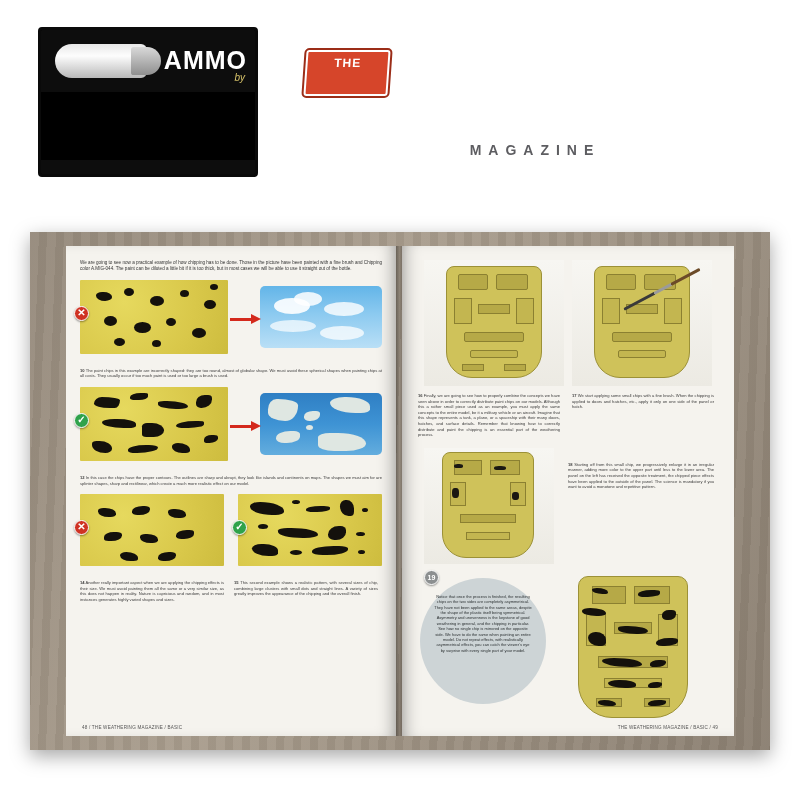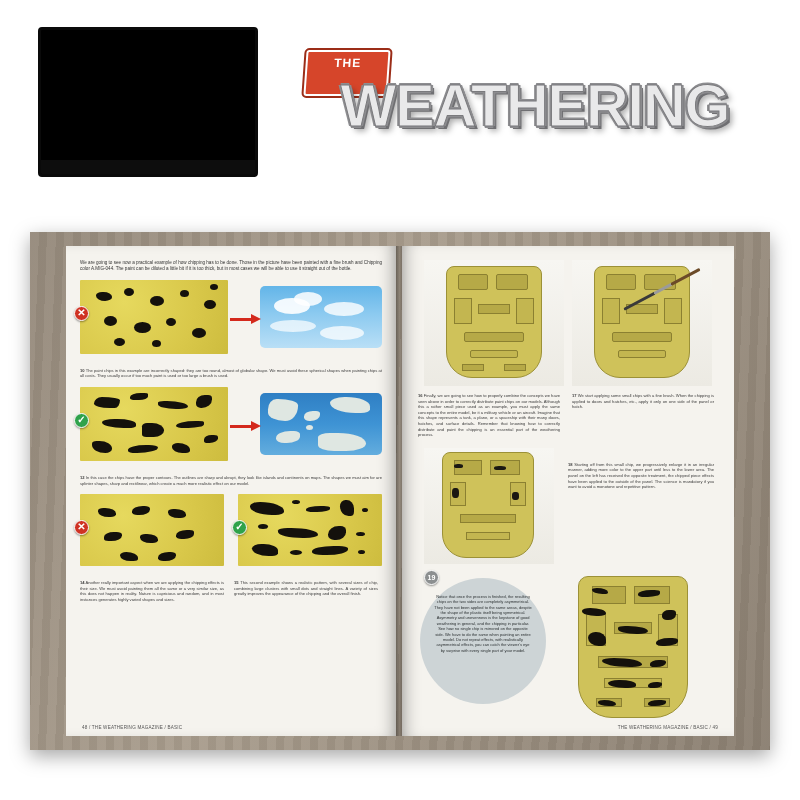--- a/index.html
+++ b/index.html
@@ -170,26 +170,31 @@
   .folio.r { right:16px; }
 </style>
 </head>
 <body>
 
 <div class="page">
 
   <div class="header">
 
     <div class="ammo-logo">
+      <div class="ammo-top">
+        <div class="shell"></div>
+        <div class="ammo-word">AMMO</div>
+        <div class="by-word">by</div>
+      </div>
       <div class="ammo-bottom"></div>
     </div>
 
     <div class="twm">
       <div class="twm-the">THE</div>
-      <div class="twm-title">WEATHERING</div>
+      <div class="twm-mag">MAGAZINE</div>
     </div>
   </div>
 
   <div class="spread">
     <div class="spread-bg"></div>
 
     <div class="leftpage">
       <div class="lp-inner">
 
         <div class="intro">We are going to see now a practical example of how chipping has to be done. Those in the picture have been painted with a fine brush and Chipping color A.MIG-044. The paint can be diluted a little bit if it is too thick, but in most cases we will be able to use it straight out of the bottle.</div>

